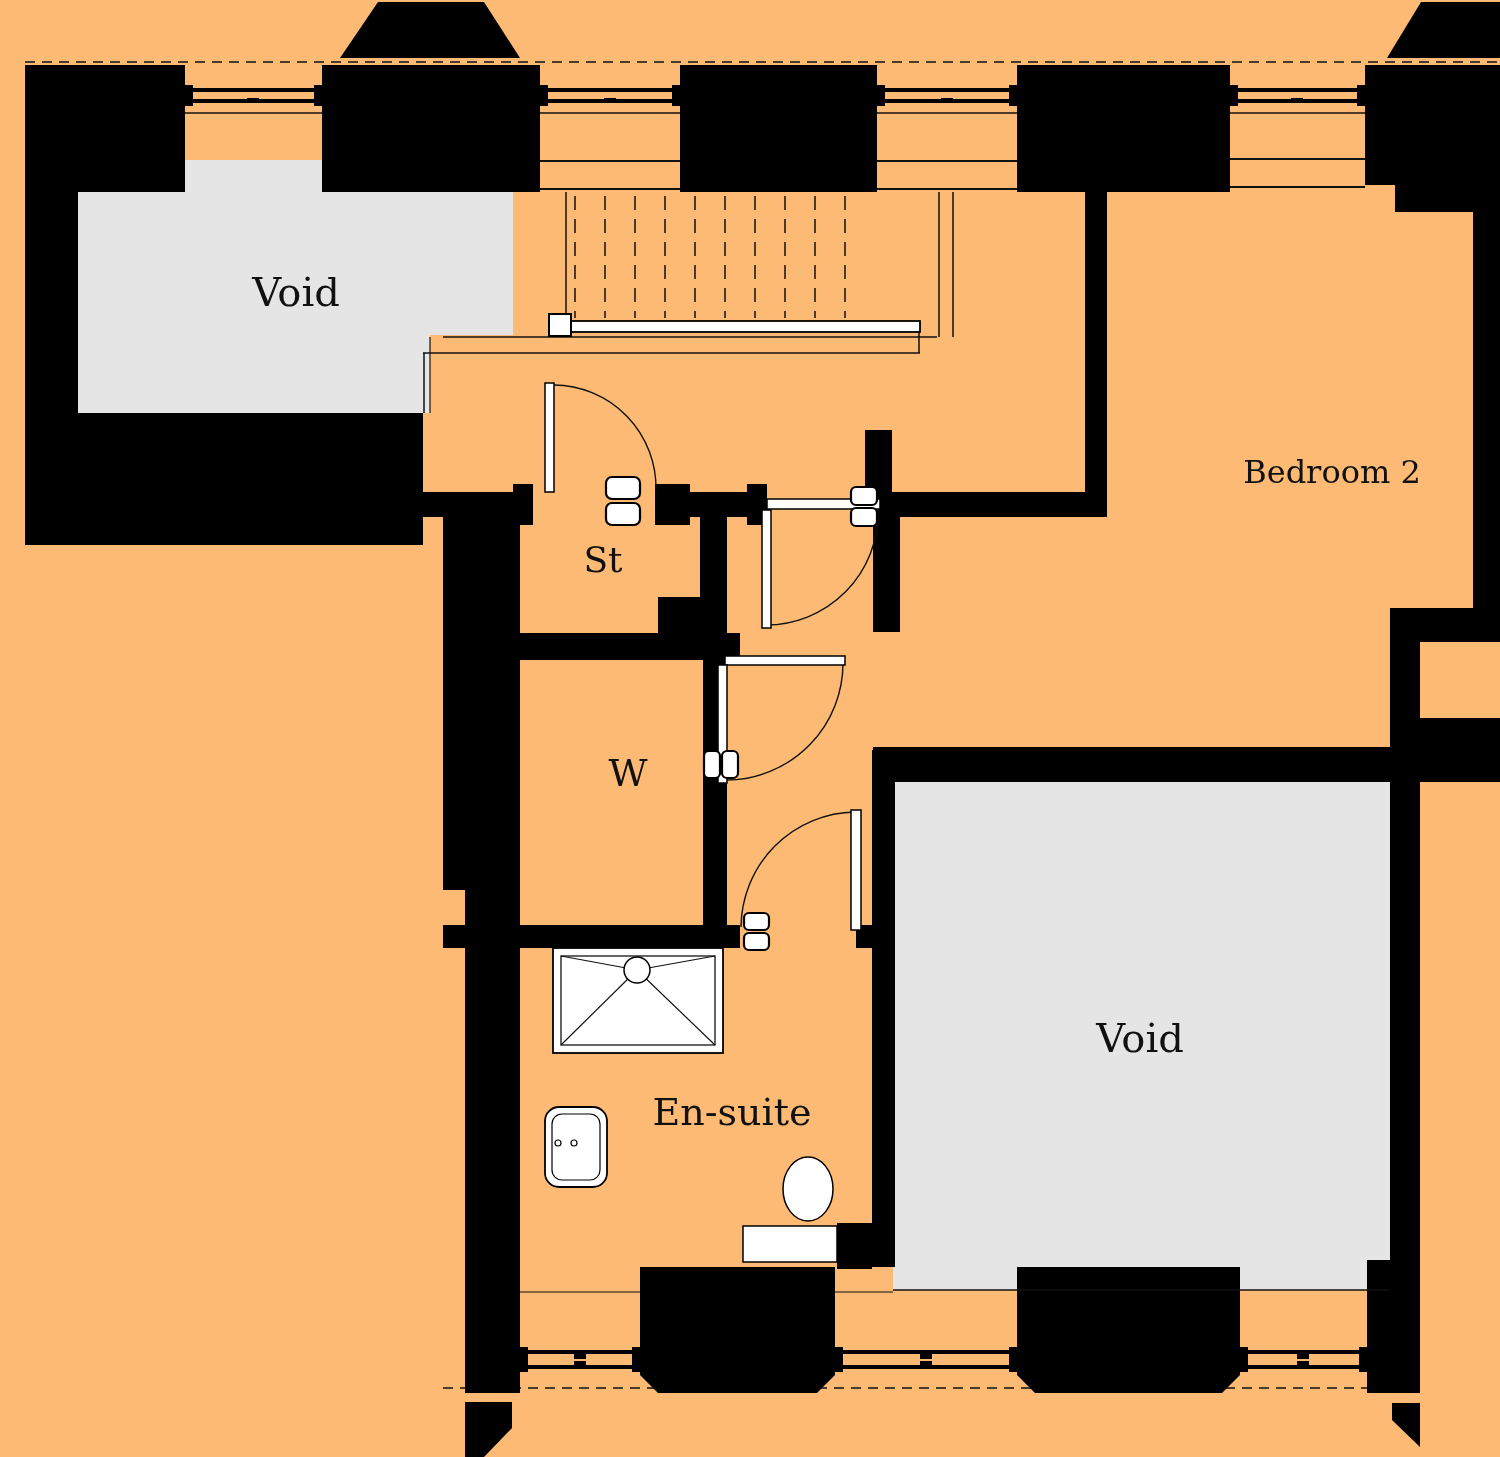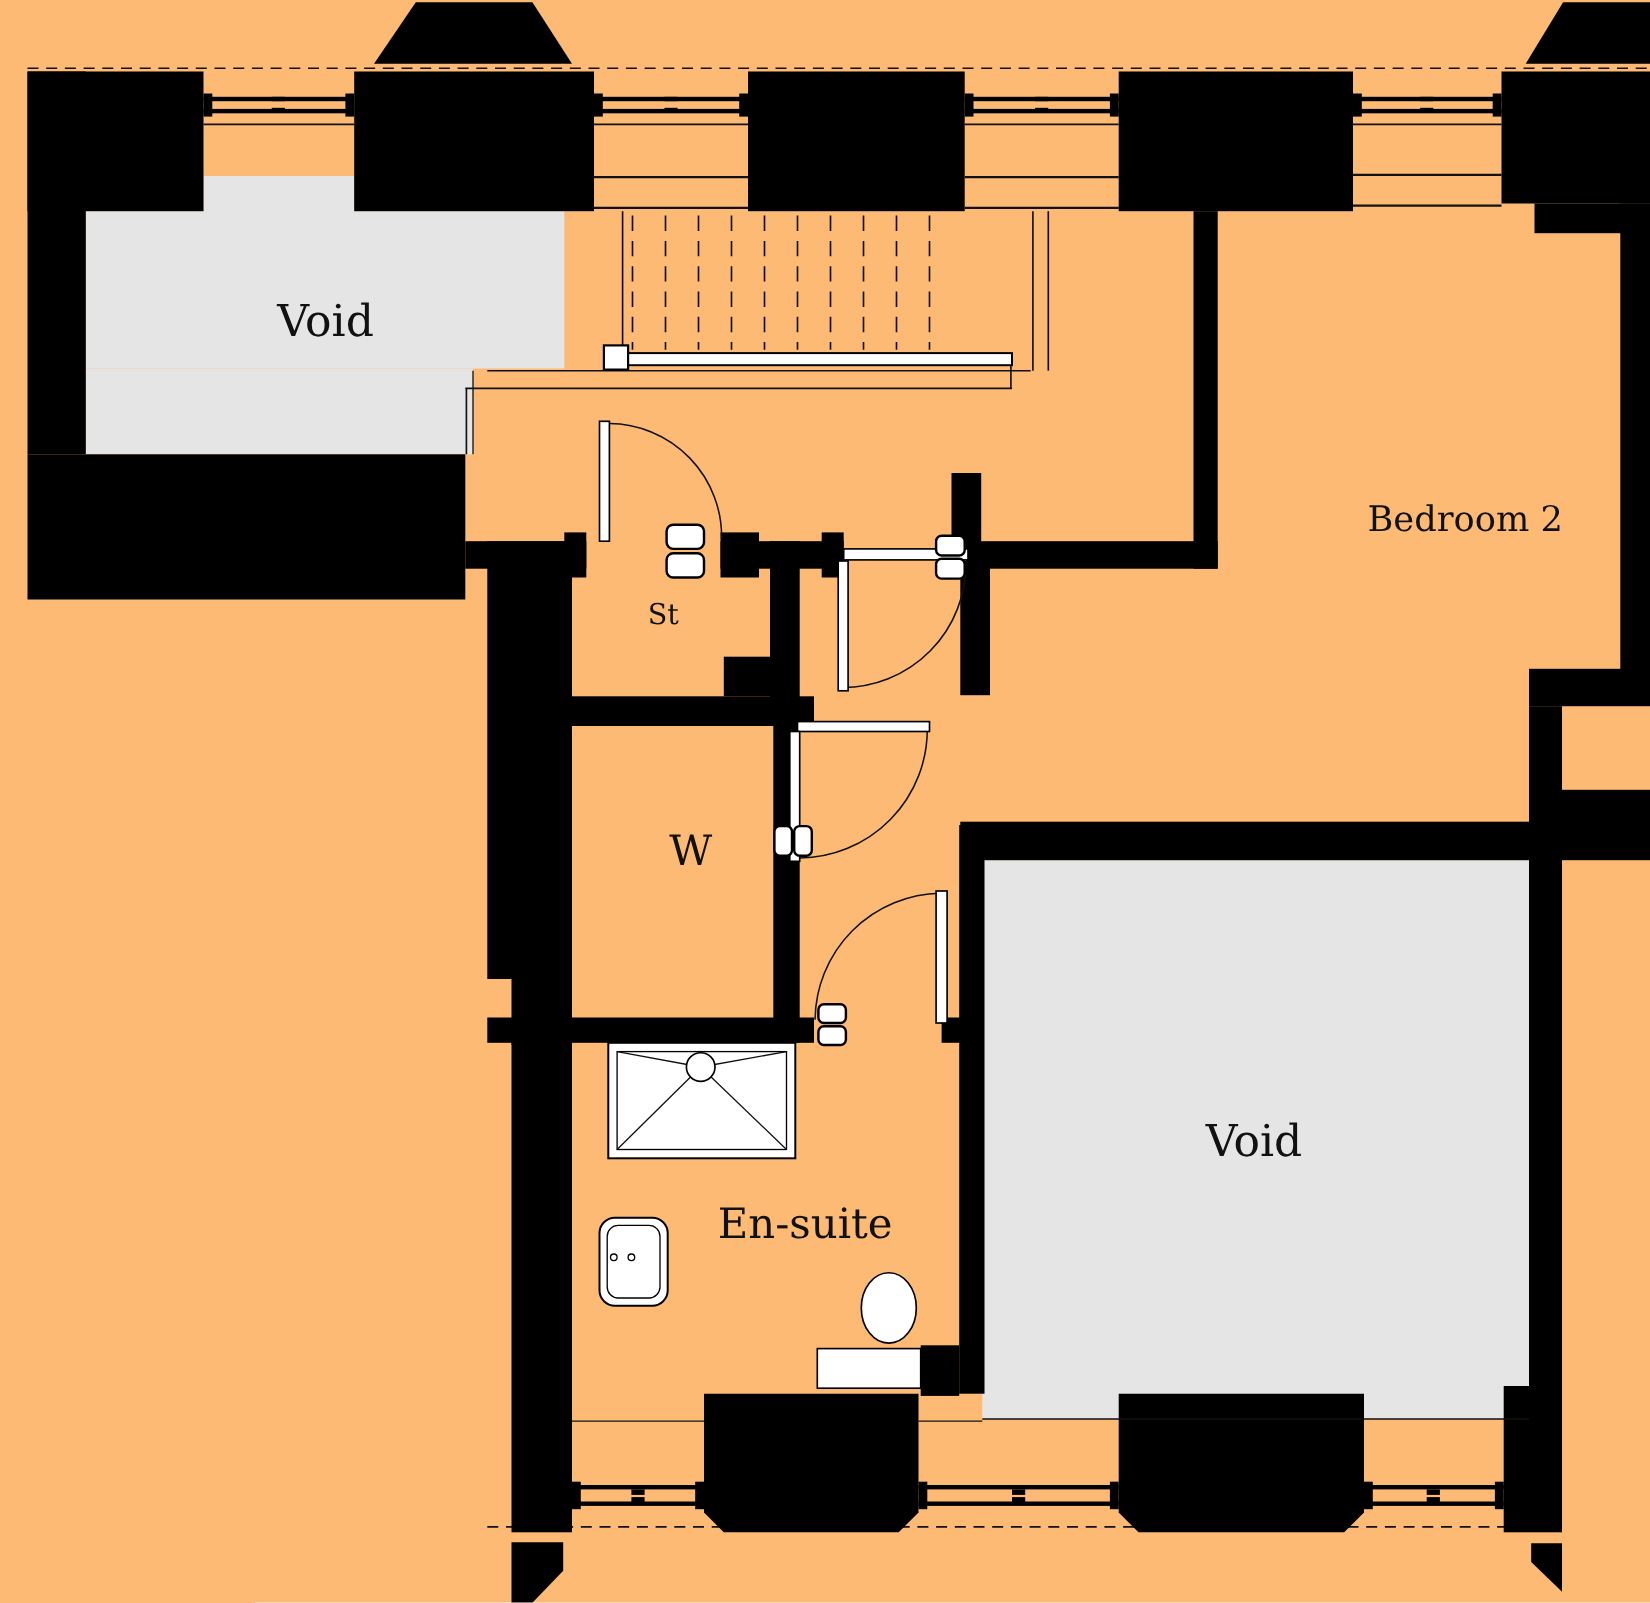--- a/index.html
+++ b/index.html
@@ -164,16 +164,16 @@
       <rect x="851" y="508" width="26" height="18" rx="5" fill="#fff" stroke="#000" stroke-width="2.2"></rect>
       <rect x="704" y="751" width="16" height="27" rx="5" fill="#fff" stroke="#000" stroke-width="2.2"></rect>
       <rect x="722" y="751" width="16" height="27" rx="5" fill="#fff" stroke="#000" stroke-width="2.2"></rect>
       <rect x="744" y="913" width="25" height="17" rx="5" fill="#fff" stroke="#000" stroke-width="2.2"></rect>
       <rect x="744" y="933" width="25" height="17" rx="5" fill="#fff" stroke="#000" stroke-width="2.2"></rect>
     </svg>
 
   <span class="room-label" style="left: 296px; top: 292px; font-size: 40px;">Void</span>
   <span class="room-label" style="left: 1140px; top: 1038px; font-size: 40px;">Void</span>
   <span class="room-label" style="left: 1284px; top: 472px; font-size: 32px; margin-left: 48px;">Bedroom 2</span>
-  <span class="room-label" style="left: 603px; top: 559px; font-size: 26px;">St</span>
+  <span class="room-label" style="left: 603px; top: 559px; font-size: 36px;">St</span>
   <span class="room-label" style="left: 628px; top: 773px; font-size: 38px;">W</span>
   <span class="room-label" style="left: 732px; top: 1112px; font-size: 38px;">En-suite</span>
 </div>
 
 </body></html>

